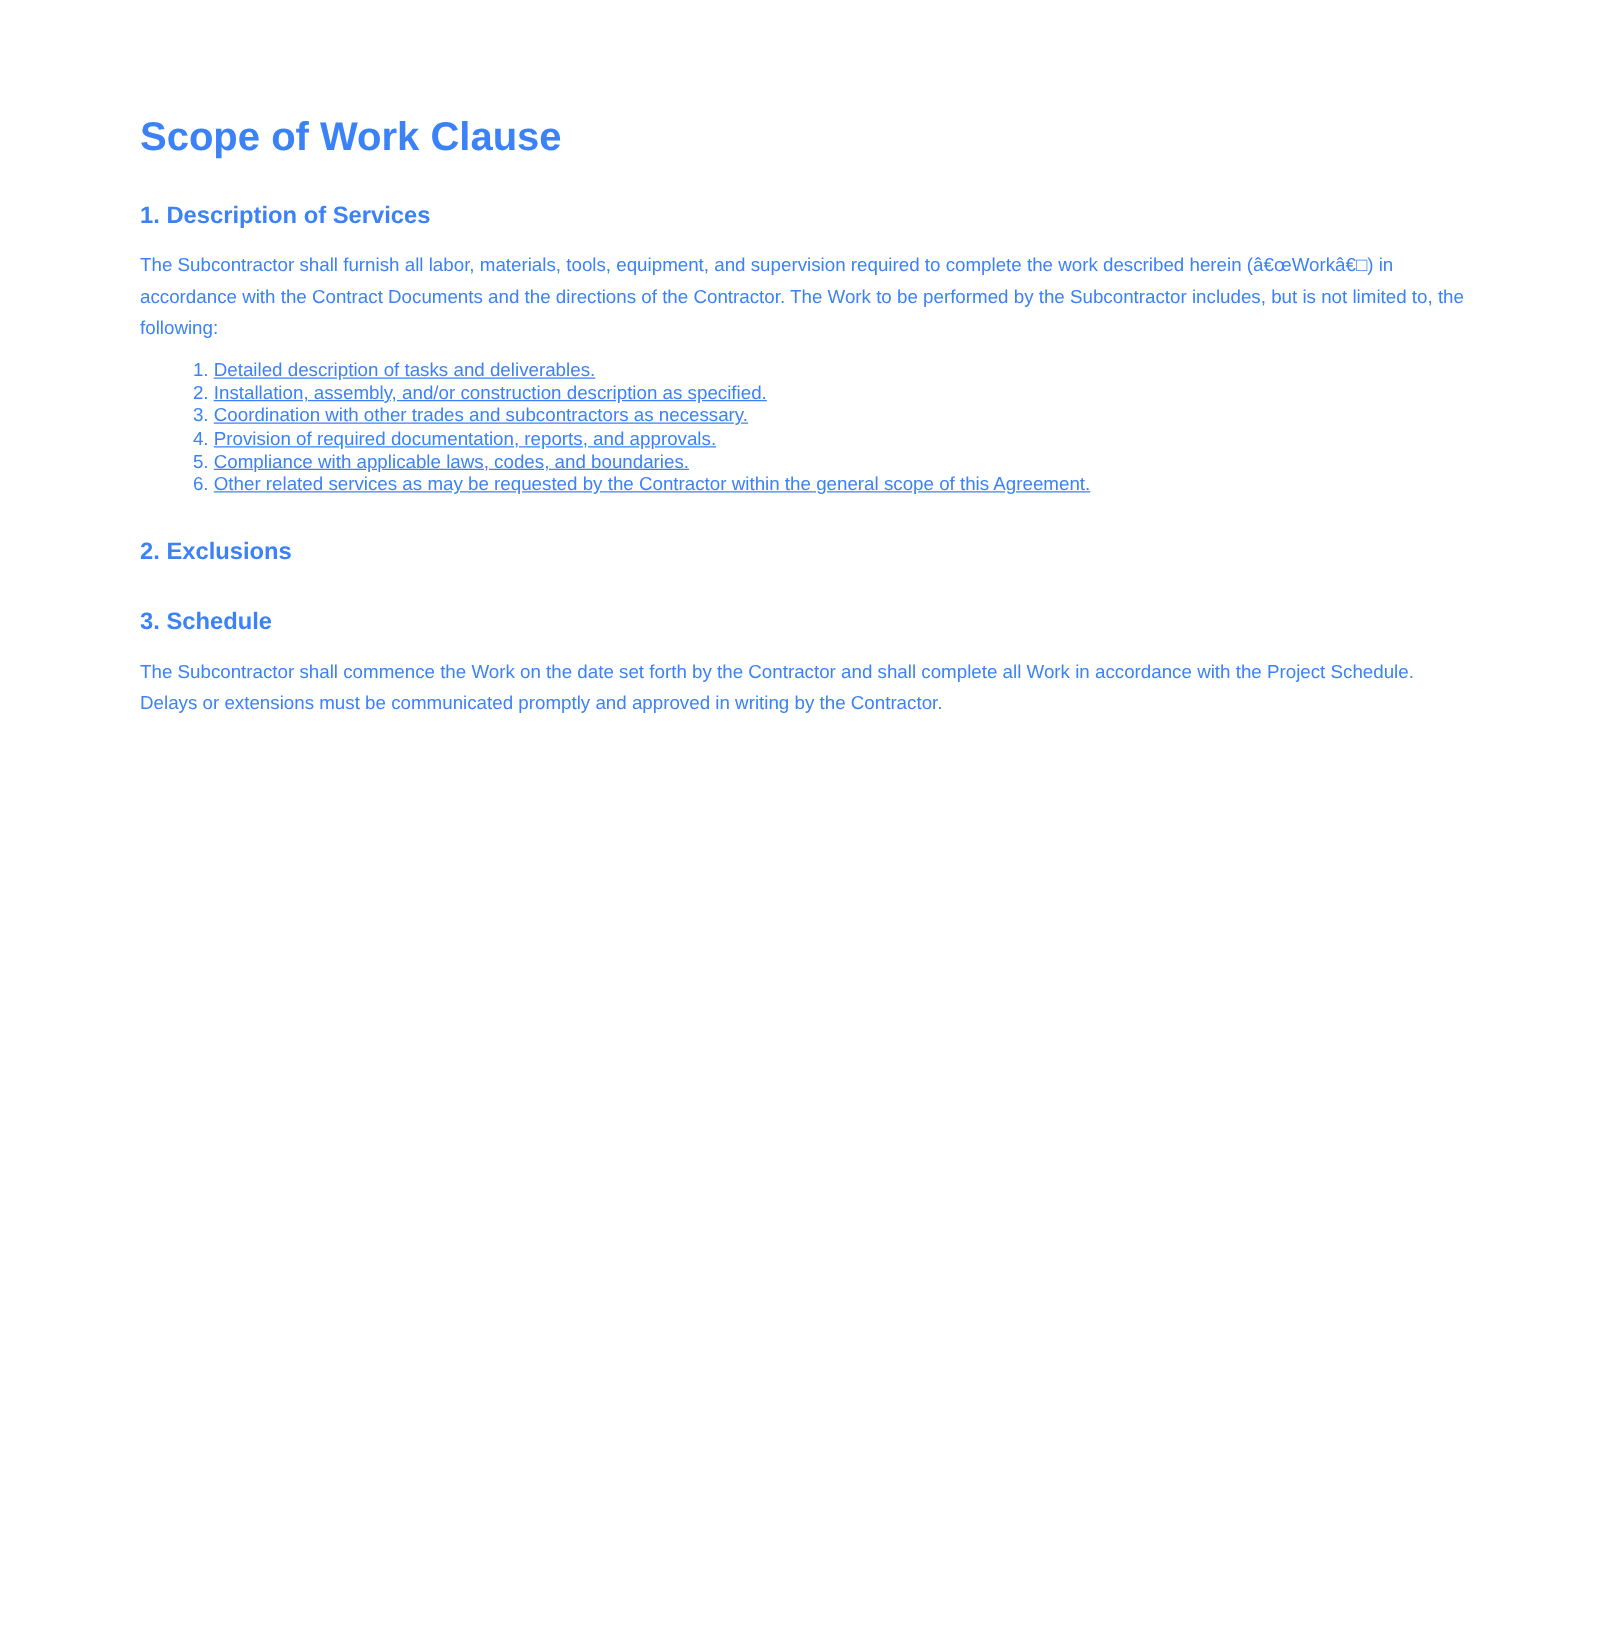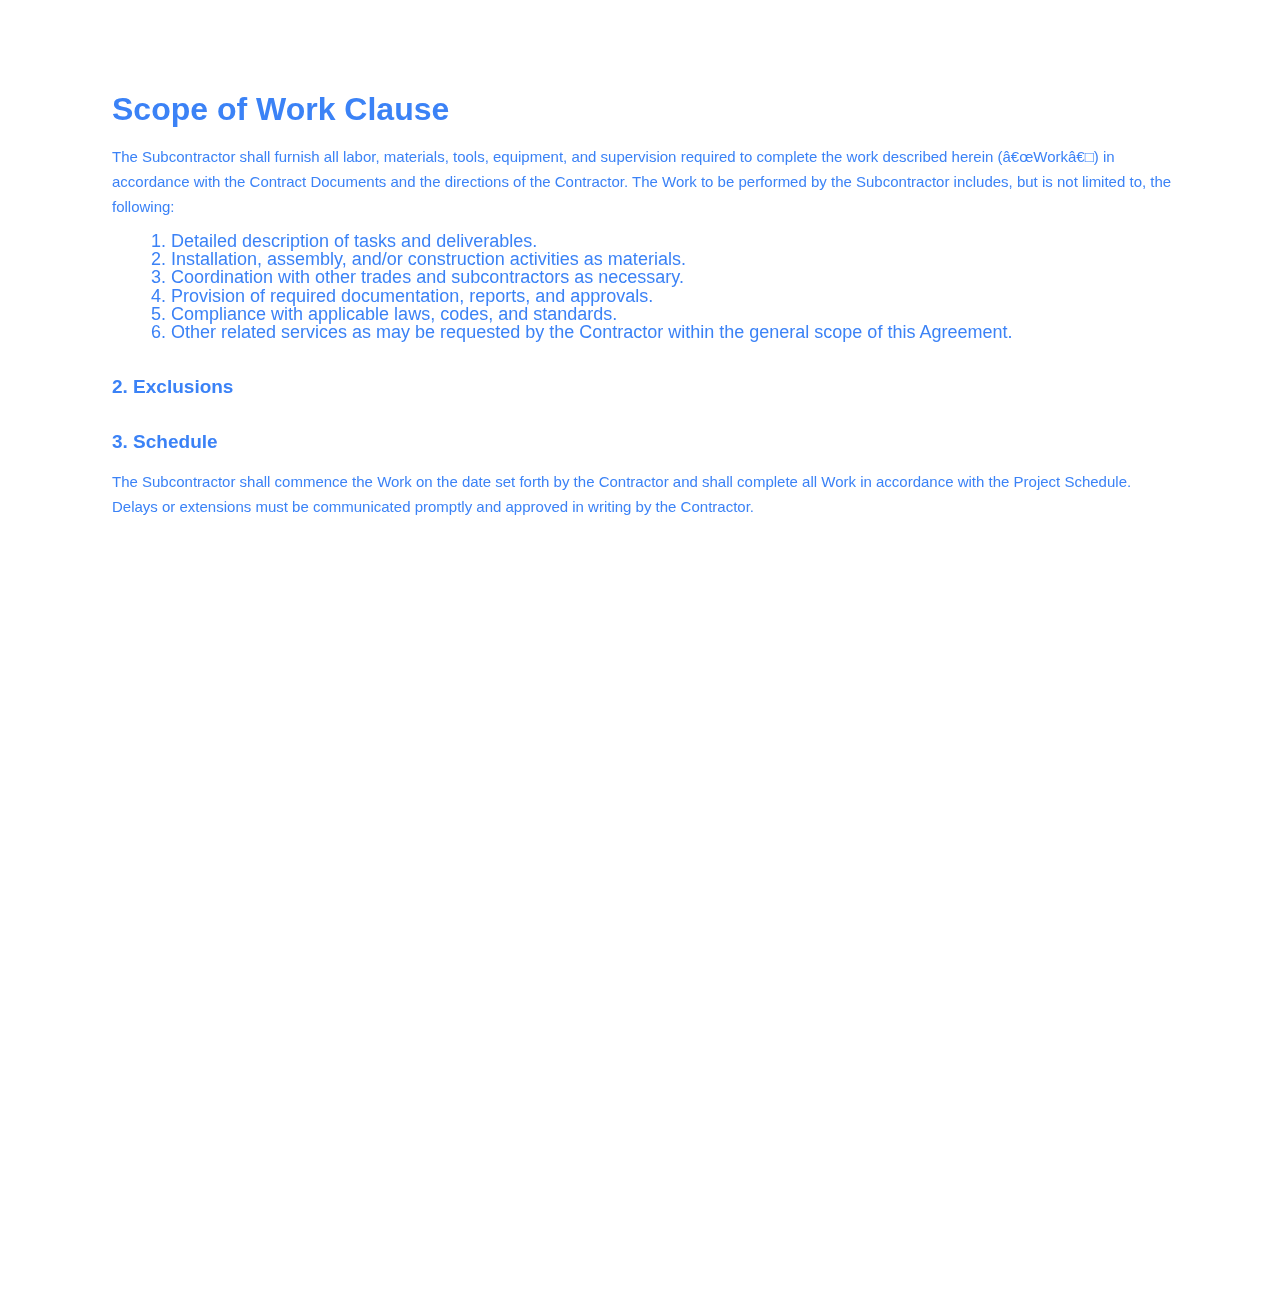--- a/index.html
+++ b/index.html
@@ -32,42 +32,44 @@
     margin: 34px 0 0 0;
   }
   p.doc-paragraph {
     font-size: 15px;
     line-height: 25px;
     margin: 16px 0 0 0;
   }
   ol.doc-list {
     margin: 13px 0 0 0;
     padding: 0 0 0 59px;
-    font-size: 18px;
+    font-size: 15px;
     line-height: 18.3px;
+    text-decoration: underline;
   }
   ol.doc-list li {
     margin: 0;
     padding: 0;
   }
 </style>
 </head>
 <body>
 
 <div class="page">
   <h1 class="doc-title">Scope of Work Clause</h1>
   <div id="sections">
   <section class="doc-section">
+    <h3 class="section-heading">1. Description of Services</h3>
   <p class="doc-paragraph">The Subcontractor shall furnish all labor, materials, tools, equipment, and supervision required to complete the work described herein (â€œWorkâ€□) in accordance with the Contract Documents and the directions of the Contractor. The Work to be performed by the Subcontractor includes, but is not limited to, the following:</p>
         <ol class="doc-list">
           <li>Detailed description of tasks and deliverables.</li>
-          <li>Installation, assembly, and/or construction activities as materials.</li>
+          <li>Installation, assembly, and/or construction description as specified.</li>
           <li>Coordination with other trades and subcontractors as necessary.</li>
           <li>Provision of required documentation, reports, and approvals.</li>
-          <li>Compliance with applicable laws, codes, and standards.</li>
+          <li>Compliance with applicable laws, codes, and boundaries.</li>
           <li>Other related services as may be requested by the Contractor within the general scope of this Agreement.</li>
         </ol>
       </section>
 
   <section class="doc-section">
     <h3 class="section-heading">2. Exclusions</h3>
       </section>
 
   <section class="doc-section">
     <h3 class="section-heading">3. Schedule</h3>

